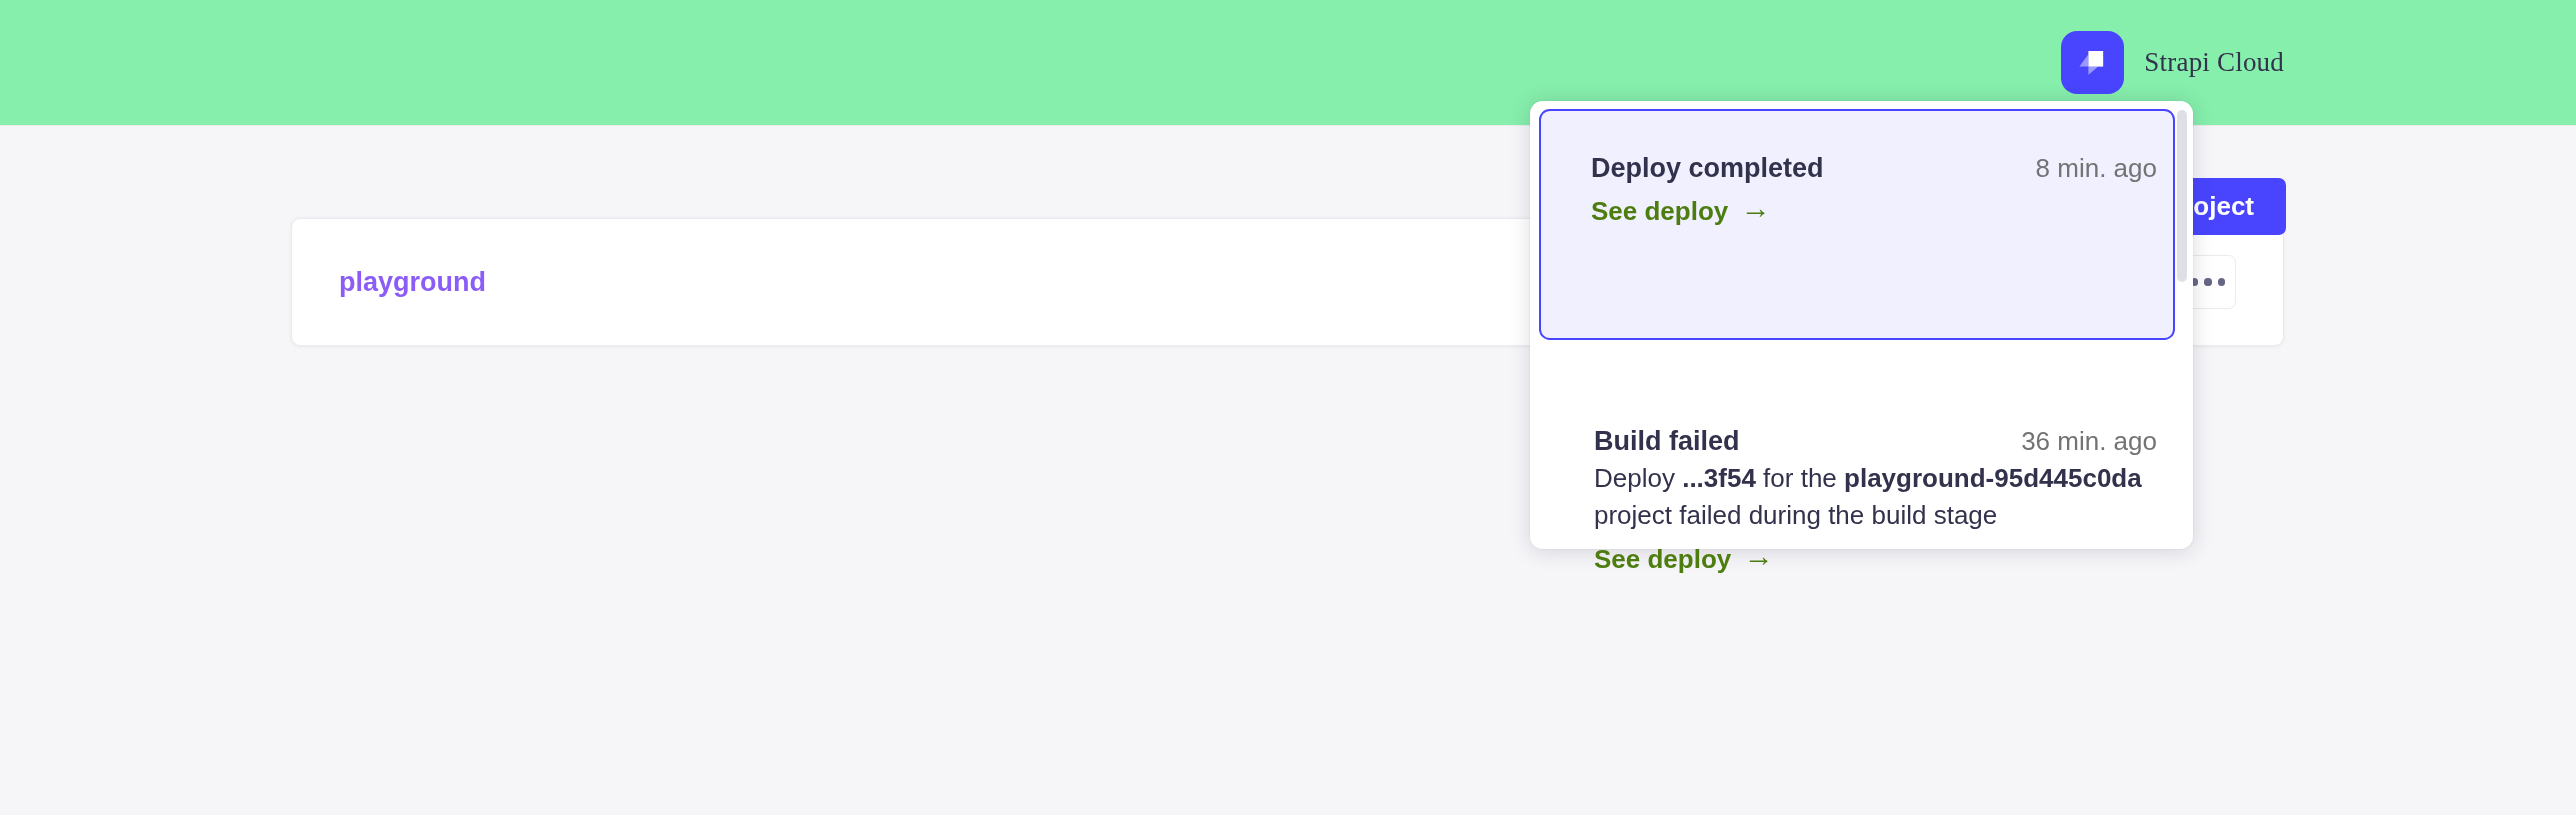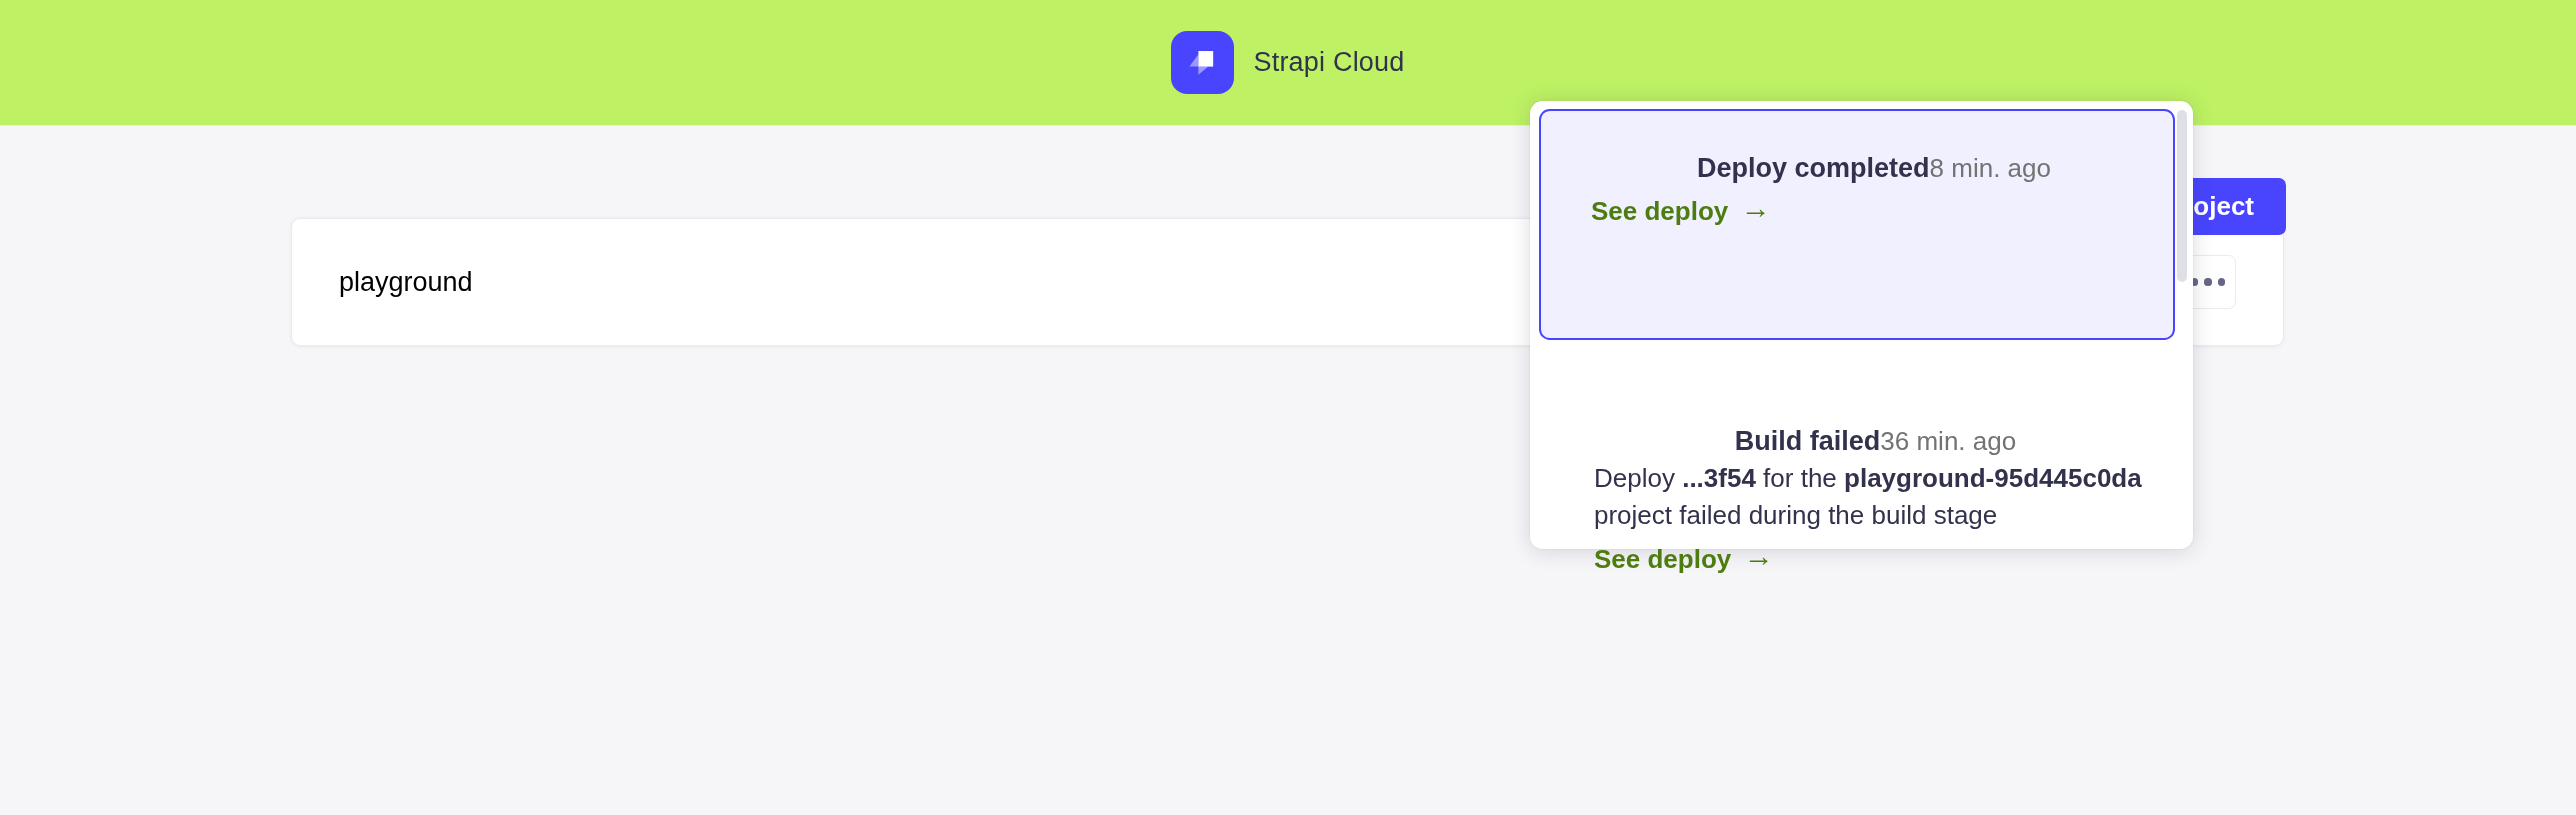--- a/index.html
+++ b/index.html
@@ -8,23 +8,23 @@
     position: relative;
     background: #F6F6F9;
     font-family: "Liberation Sans", sans-serif;
     color: #32324D;
     overflow: hidden;
   }
 
   
   .header {
     position: absolute; top: 0; left: 0; right: 0; height: 126px;
-    background: #bef264; border-bottom: 0.9px solid #EAEAEF;
-    display: flex; align-items: center; justify-content: center;
-    padding: 0 292px 0 291px; z-index: 2;
+    background: #86efac; border-bottom: 0.9px solid #EAEAEF;
+    display: flex; align-items: center; justify-content: flex-end;
+    padding: 0 292px 0 291px; z-index: 2; font-family: Liberation Serif, serif;
   }
   .brand { display: flex; align-items: center; gap: 20px; cursor: pointer; }
   .brand-logo {
     width: 63px; height: 63px; border-radius: 16px; background: #4945FF;
     display: flex; align-items: center; justify-content: center;
   }
   .brand-logo svg { width: 41px; height: 41px; }
   .brand-name { font-size: 27px; font-weight: 500; color: #32324D; letter-spacing: 0.2px; }
 
   .nav { display: flex; align-items: center; gap: 56px; }
@@ -50,21 +50,21 @@
   .main { position: absolute; top: 126px; left: 0; right: 0; bottom: 0; padding: 55px 292px 0 291px; }
   .page-title { font-size: 52px; line-height: 57px; font-weight: 700; color: #32324D; letter-spacing: -0.3px; }
 
   .project-card {
     margin-top: 37px; height: 128px; background: #FFFFFF;
     border: 0.9px solid #EAEAEF; border-radius: 9px;
     box-shadow: 0 0.9px 3.6px rgba(33,33,52,.06);
     display: flex; align-items: center; justify-content: space-between;
     padding: 0 47px; position: relative; z-index: 1; cursor: pointer;
   }
-  .project-name { font-size: 27px; font-weight: 400; color: #000000; }
+  .project-name { font-size: 27px; font-weight: 700; color: #8b5cf6; }
   .more-btn {
     width: 56px; height: 54px; border-radius: 7.2px; border: 0.9px solid #EAEAEF;
     background: #FFFFFF; display: flex; align-items: center; justify-content: center;
     gap: 6.3px; cursor: pointer;
   }
   .more-btn .dot { width: 7.2px; height: 7.2px; border-radius: 50%; background: #666687; }
 
   .create-btn {
     position: absolute; top: 178px; right: 290px; height: 57px;
     padding: 0 32px; border: none; border-radius: 7.2px;
@@ -84,21 +84,21 @@
     position: absolute; top: 9px; right: 6.3px; width: 10px; height: 172px;
     border-radius: 5.4px; background: #DFDFE6; cursor: pointer;
   }
   .notif-item { cursor: pointer; }
   .notif-item.highlighted {
     margin: 8px 18px 0 9px; height: 231px;
     background: #F0F0FF; border: 2.7px solid #4945FF; border-radius: 10.7px;
     padding: 39px 16px 0 50px;
   }
   .notif-item.plain { padding: 39px 36px 0 64px; margin-top: 44px; }
-  .notif-head { display: flex; justify-content: center; align-items: baseline; }
+  .notif-head { display: flex; justify-content: space-between; align-items: baseline; }
   .notif-title { font-size: 27px; line-height: 36px; font-weight: 700; color: #32324D; }
   .notif-time { font-size: 26px; line-height: 36px; font-weight: 400; color: #737373; }
   .notif-body { font-size: 26px; line-height: 37px; margin-top: 0.9px; max-width: 587px; color: #32324D; }
   .notif-body b { font-weight: 700; }
   .notif-link {
     display: flex; align-items: flex-start; gap: 12.5px; margin-top: 7.2px;
     font-size: 26px; line-height: 36px; font-weight: 700; color: #4d7c0f; cursor: pointer;
   }
   .notif-link .arrow { font-size: 30px; font-weight: 400; line-height: 1; }
 </style>

